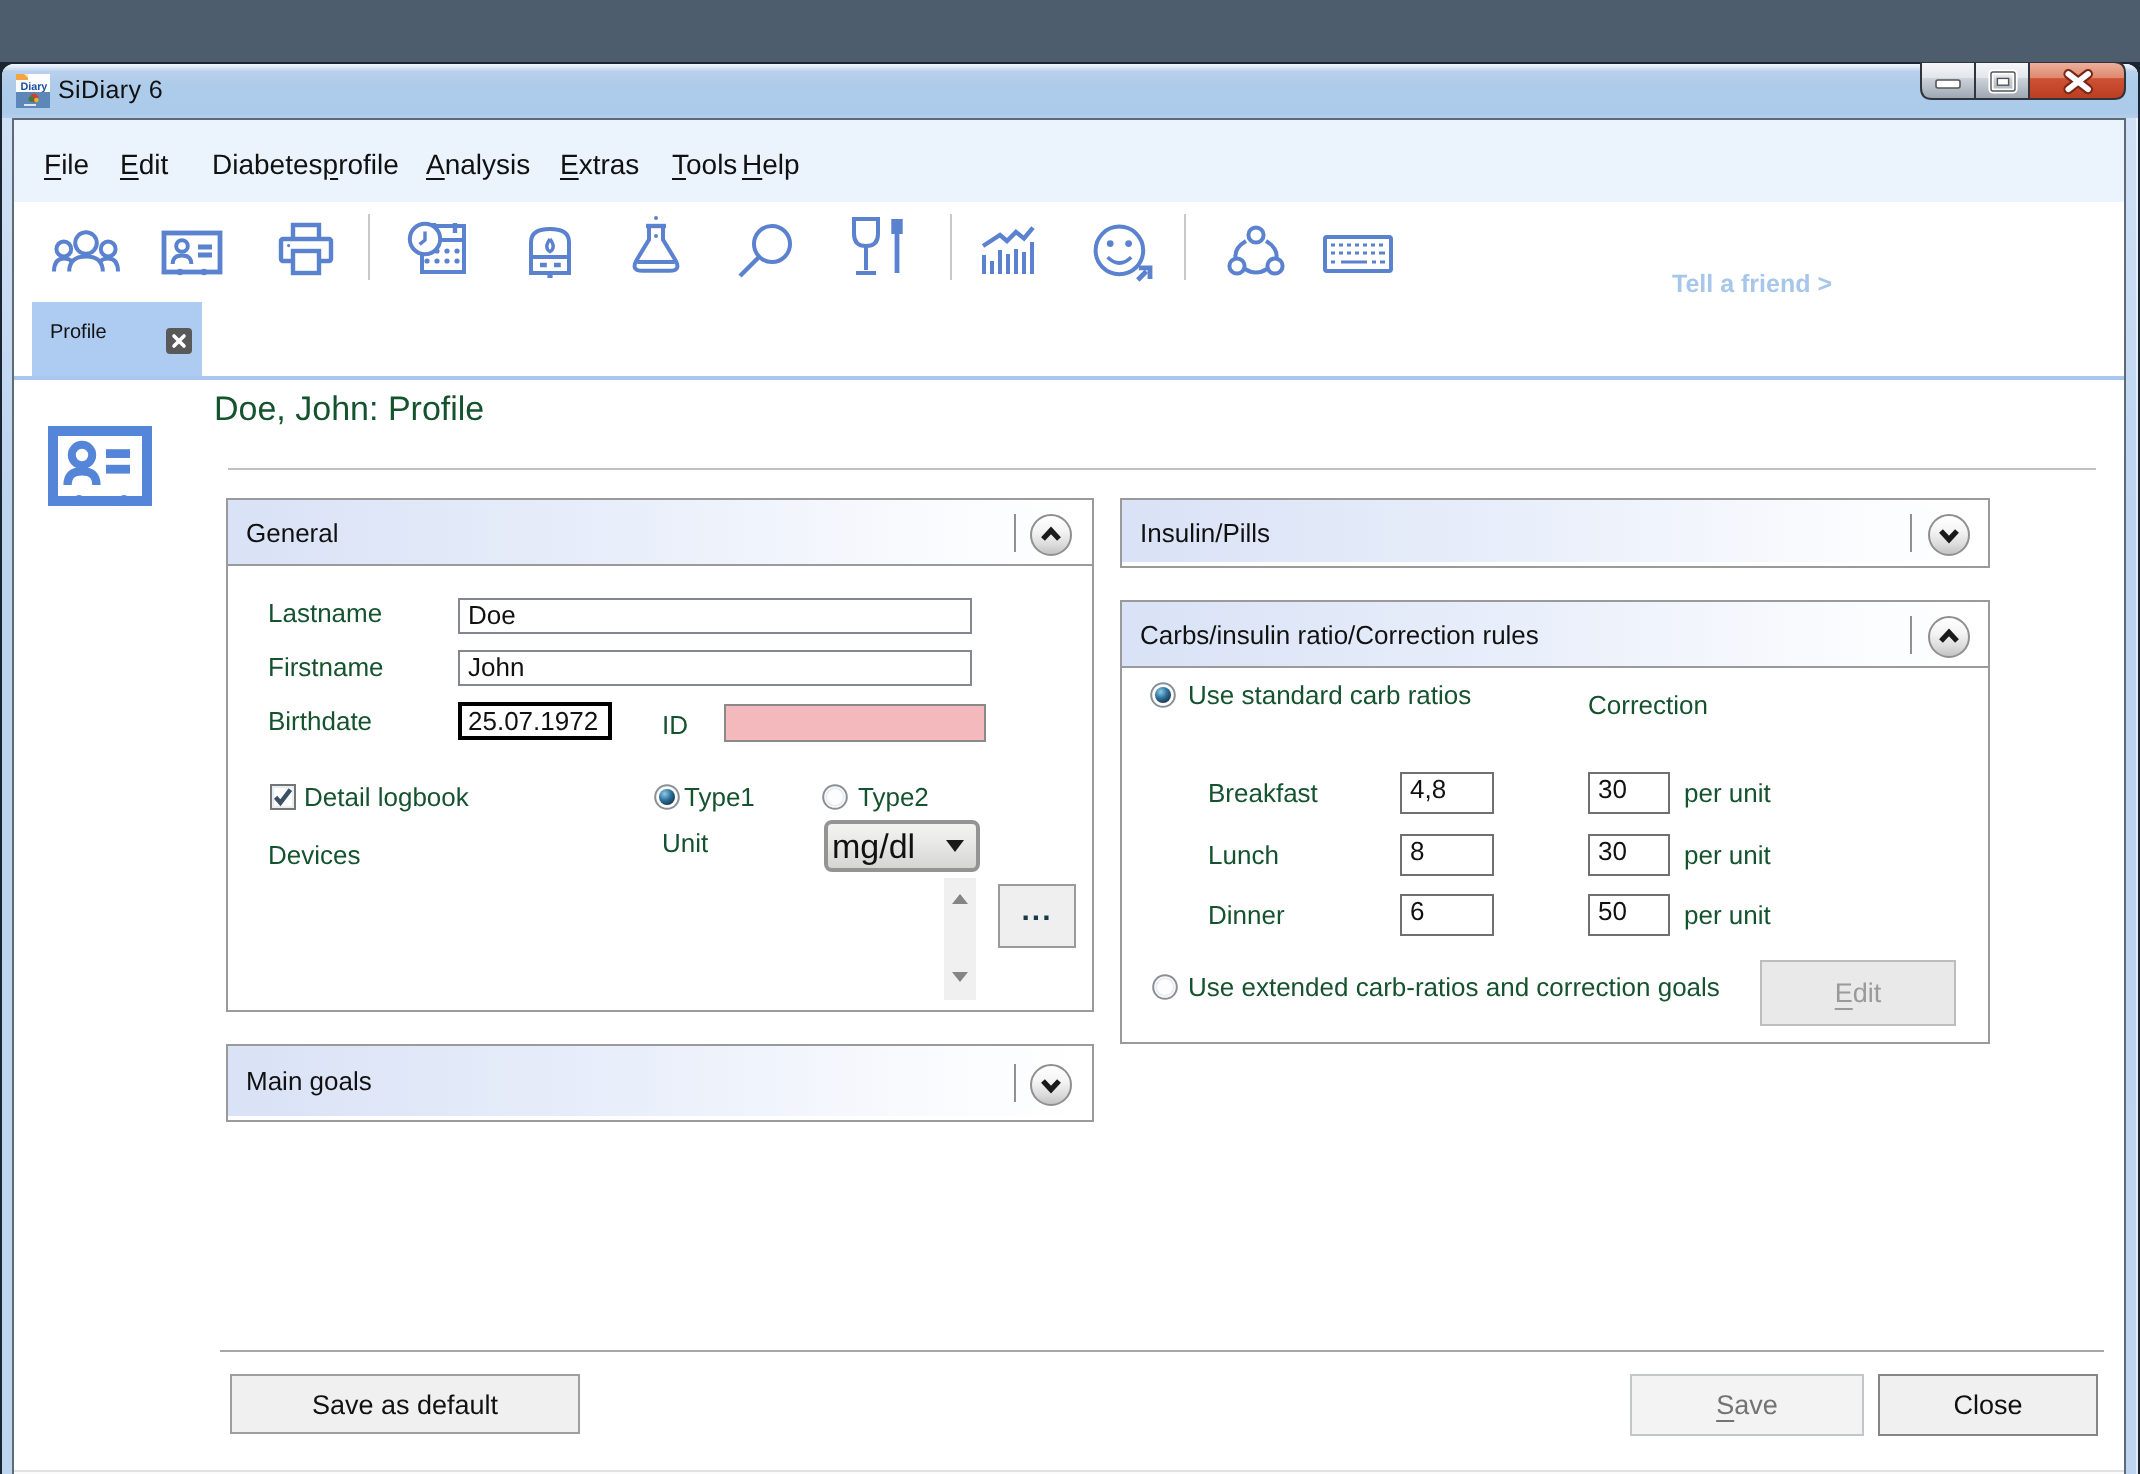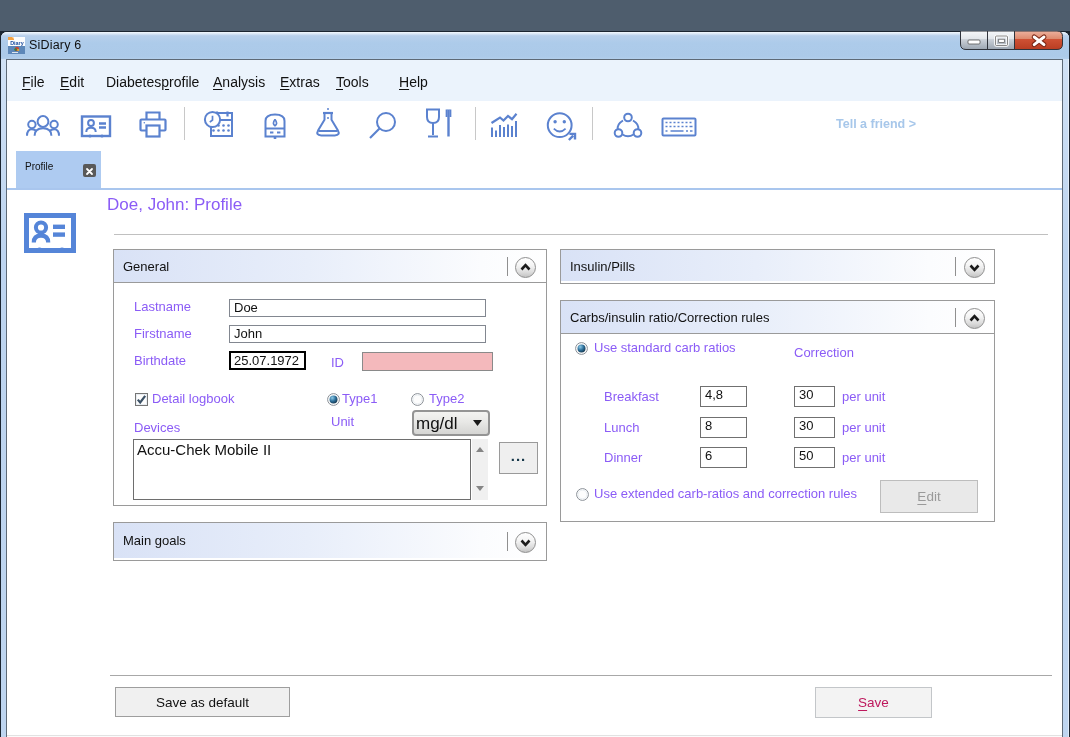--- a/index.html
+++ b/index.html
@@ -31,21 +31,21 @@
   #tabclose{position:absolute;left:67px;top:13px;width:13px;height:13px;background:#595959;border-radius:2px;}
   #tabline{position:absolute;left:0px;top:128px;width:100%;height:2px;background:#a9c6ee;}
   
   .panel{position:absolute;border:1px solid #9a9a9a;background:#fff;}
   .phead{position:absolute;left:0;top:0;right:0;height:32px;border-bottom:1px solid #9a9a9a;
     background:linear-gradient(90deg,#d9e2f6 0%,#e8eefa 45%,#fbfcfe 85%,#ffffff 100%);}
   .phead .pt{position:absolute;left:9px;top:9px;font-size:13px;color:#111;}
   .psep{position:absolute;width:1px;top:7px;height:19px;background:#909090;}
   .pbtn{position:absolute;top:7px;width:19px;height:19px;border-radius:50%;border:1px solid #8f8f8f;
     background:linear-gradient(180deg,#ffffff 0%,#f4f4f4 40%,#dcdcdc 75%,#c3c3c3 100%);}
-  .lbl{position:absolute;font-size:13px;color:#8b5cf6;white-space:nowrap;}
+  .lbl{position:absolute;font-size:13px;color:#14532d;white-space:nowrap;}
   .inp{position:absolute;border:1px solid #828790;background:#fff;font-size:13px;color:#111;padding:0 0 0 4px;line-height:16px;}
   .btn{position:absolute;background:#f0f0f0;border:1px solid #9e9e9e;font-size:13.5px;color:#111;
     display:flex;align-items:center;justify-content:center;}
   
   #statusbar{position:absolute;left:0;top:675px;width:100%;height:25px;background:#fbfbfb;border-top:1px solid #e2e2e2;}
 </style>
 </head>
 <body>
 <div id="page">
   <div id="frame"></div>
@@ -94,27 +94,27 @@
     </svg>
   </div>
   <div id="client">
     <div id="menubar">
       <span class="mi" style="left:15px;"><u>F</u>ile</span>
       <span class="mi" style="left:53px;"><u>E</u>dit</span>
       <span class="mi" style="left:99px;">Diabetes<u>p</u>rofile</span>
       <span class="mi" style="left:206px;"><u>A</u>nalysis</span>
       <span class="mi" style="left:273px;"><u>E</u>xtras</span>
       <span class="mi" style="left:329px;"><u>T</u>ools</span>
-      <span class="mi" style="left:392px;"><u>H</u>elp</span>
+      <span class="mi" style="left:364px;"><u>H</u>elp</span>
     </div>
     <div id="toolbar">
       <div class="tsep" style="left:177px;top:6px;height:33px;"></div>
       <div class="tsep" style="left:468px;top:6px;height:33px;"></div>
       <div class="tsep" style="left:585px;top:6px;height:33px;"></div>
-      <span class="tellafriend" style="top:16px;">Tell a friend &gt;</span>
+      <span class="tellafriend" style="top:34px;">Tell a friend &gt;</span>
 
       <svg class="tico" style="left:19px;top:11px;" width="34" height="34" viewBox="0 0 34 34" fill="none" stroke="#5b82cf" stroke-width="2">
         <circle cx="17" cy="9.5" r="5.4"></circle>
         <circle cx="5.9" cy="12.5" r="3.7"></circle>
         <circle cx="28.1" cy="12.5" r="3.7"></circle>
         <path d="M1 23.8 Q1 17.2 5.9 17.2 Q9 17.2 10.3 19.2"></path>
         <path d="M33 23.8 Q33 17.2 28.1 17.2 Q25 17.2 23.7 19.2"></path>
         <path d="M8.6 23.8 Q8.6 16.2 17 16.2 Q25.4 16.2 25.4 23.8"></path>
       </svg>
 
@@ -282,23 +282,20 @@
 
       <span class="lbl" style="left:217px;top:164px;">Unit</span>
       <div class="abs" style="left:298px;top:160px;width:78px;height:26px;box-sizing:border-box;border:2px solid #949494;border-radius:4px;background:linear-gradient(180deg,#f3f3f1 0%,#e8e8e6 45%,#d5d5d3 100%);">
         <span style="position:absolute;left:2px;top:2px;font-size:17px;color:#111;">mg/dl</span>
         <svg style="position:absolute;right:6px;top:8px;" width="9" height="6" viewBox="0 0 9 6">
             <path d="M0 0 L9 0 L4.5 6 Z" fill="#1a1a1a"></path>
           </svg>
       </div>
 
       <span class="lbl" style="left:20px;top:170px;">Devices</span>
-      <div class="abs" style="left:19px;top:189px;width:338px;height:61px;box-sizing:border-box;border:1px solid #6e6e6e;background:#fff;">
-        <span style="position:absolute;left:3px;top:1px;font-size:15px;color:#111;">Accu-Chek Mobile II</span>
-      </div>
       <div class="abs" style="left:358px;top:189px;width:16px;height:61px;background:#f0f0f0;">
         <svg style="position:absolute;left:4px;top:8px;" width="8" height="5" viewBox="0 0 8 5">
             <path d="M0 5 L8 5 L4 0 Z" fill="#858585"></path>
           </svg>
         <svg style="position:absolute;left:4px;top:47px;" width="8" height="5" viewBox="0 0 8 5">
             <path d="M0 0 L8 0 L4 5 Z" fill="#858585"></path>
           </svg>
       </div>
       <div class="btn" style="left:385px;top:192px;width:37px;height:30px;border-color:#9a9a9a;background:#efefef;">
         <span style="font-size:15px;font-weight:bold;color:#17384a;letter-spacing:1px;position:relative;top:-3px;">...</span>
@@ -362,31 +359,32 @@
       <div class="inp" style="left:139px;top:146px;width:47px;height:21px;box-sizing:border-box;border-color:#707070;">6</div>
       <div class="inp" style="left:233px;top:146px;width:41px;height:21px;box-sizing:border-box;border-color:#707070;">50</div>
       <span class="lbl" style="left:281px;top:149px;">per unit</span>
 
       <div class="abs" style="left:15px;top:186px;width:13px;height:13px;">
         <svg width="13" height="13" viewBox="0 0 13 13">
             <circle cx="6.5" cy="6.5" r="5.9" fill="#fdfdfd" stroke="#898f96"></circle>
             <circle cx="6.5" cy="6.5" r="4.4" fill="none" stroke="#e9eef2"></circle>
           </svg>
       </div>
-      <span class="lbl" style="left:33px;top:185px;">Use extended carb-ratios and correction rules</span>
+      <span class="lbl" style="left:33px;top:185px;">Use extended carb-ratios and correction goals</span>
       <div class="btn" style="left:319px;top:179px;width:96px;height:31px;background:#e9e9e9;border-color:#bdbdbd;color:#9a9a9a;">
           <span><u style="text-underline-offset:3px;">E</u>dit</span>
         </div>
     </div>
 
     <div class="abs" style="left:103px;top:615px;width:942px;height:1px;background:#a8a8a8;"></div>
     <div class="btn" style="left:108px;top:627px;width:173px;height:28px;">Save as default</div>
-    <div class="btn" style="left:808px;top:627px;width:115px;height:29px;background:#f3f3f3;border-color:#c3c6c9;color:#be185d;">
+    <div class="btn" style="left:808px;top:627px;width:115px;height:29px;background:#f3f3f3;border-color:#c3c6c9;color:#737373;">
         <span><u style="text-underline-offset:3px;">S</u>ave</span>
       </div>
+    <div class="btn" style="left:932px;top:627px;width:108px;height:29px;border-color:#858585;">Close</div>
 
     <div id="statusbar">
       <span class="lbl" style="left:10px;top:6px;font-size:15px;color:#222;">Ready.</span>
       <span class="lbl" style="left:850px;top:6px;font-size:13px;font-weight:bold;color:#222;">Doe, John</span>
       <svg class="abs" style="left:977px;top:6px;" width="17" height="13" viewBox="0 0 17 13">
         <rect x="0" y="0" width="17" height="13" fill="#fff"></rect>
         <g fill="#5a5a5a">
           <rect x="0" y="0" width="17" height="1.6"></rect>
           <rect x="0" y="3.2" width="17" height="1.6"></rect>
           <rect x="0" y="6.4" width="17" height="1.6"></rect>

